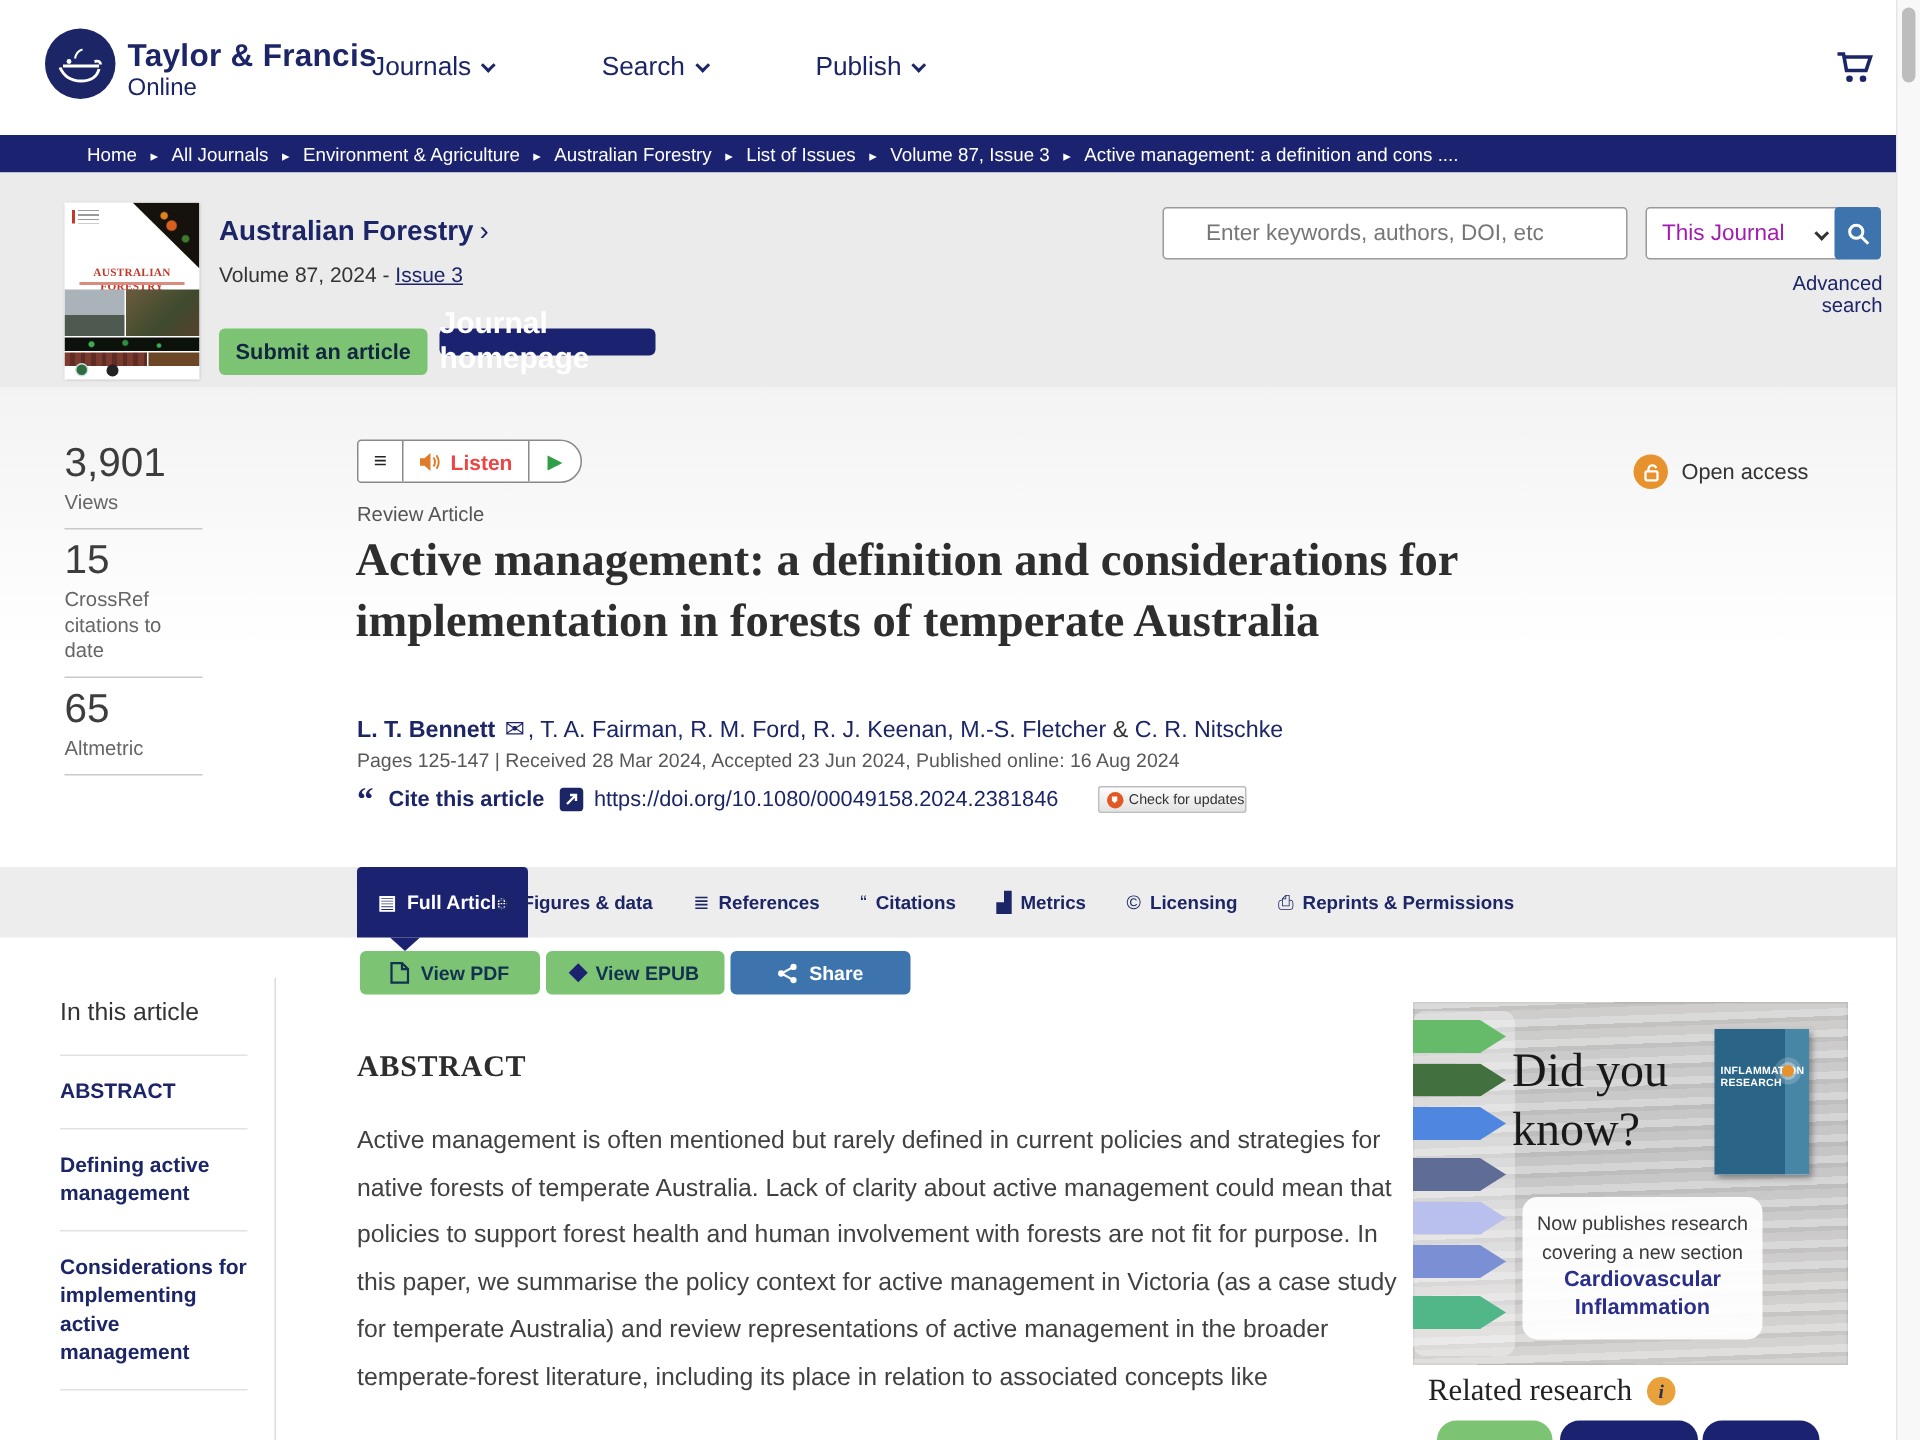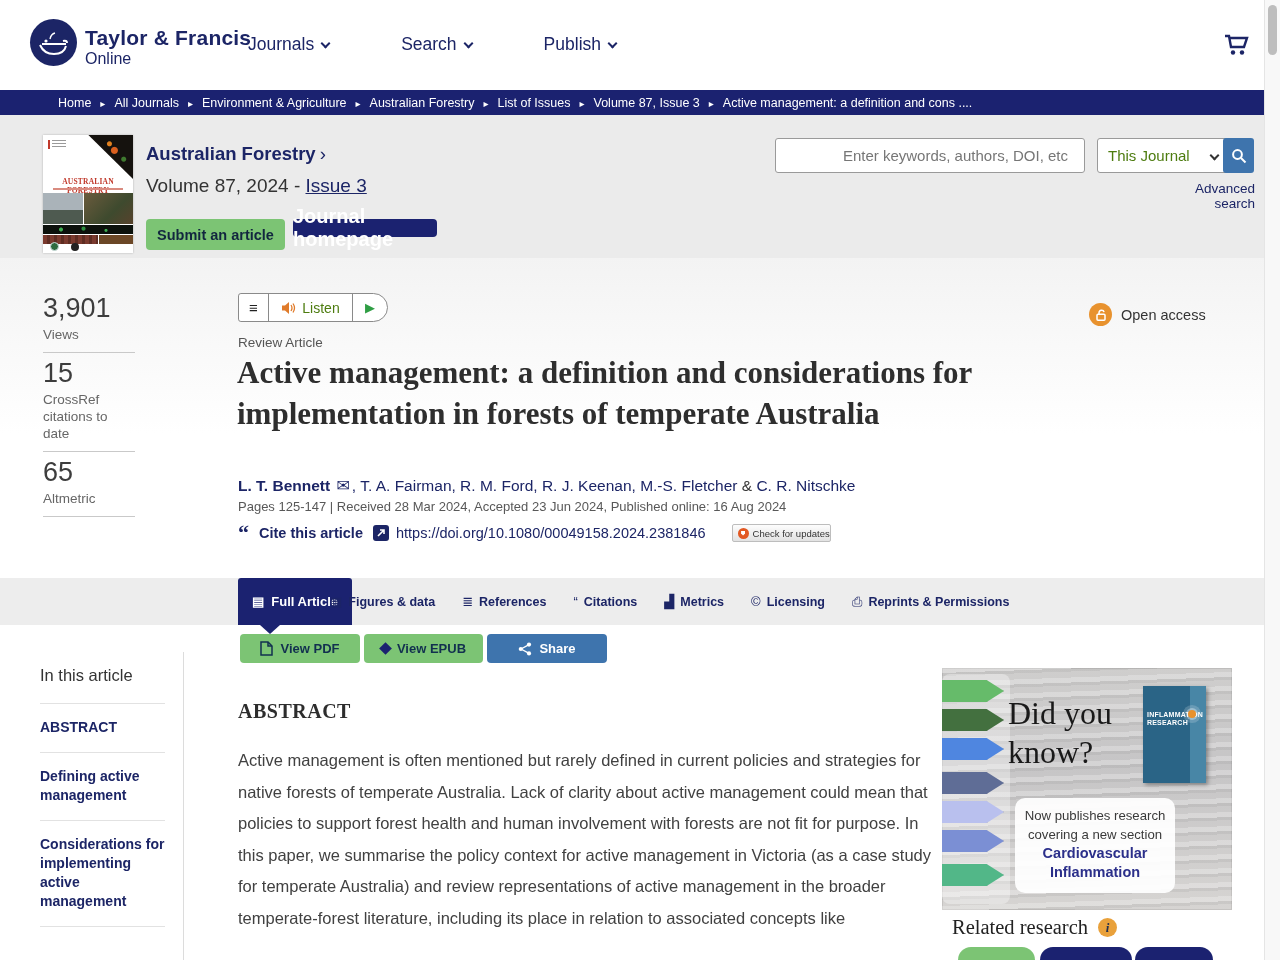--- a/index.html
+++ b/index.html
@@ -50,51 +50,51 @@
             background-image:radial-gradient(circle at 20% 50%, #3fae52 0 1.5px, transparent 2.5px),
                              radial-gradient(circle at 45% 40%, #2e8f41 0 1.5px, transparent 2.5px),
                              radial-gradient(circle at 70% 60%, #3fae52 0 1px, transparent 2px); }
   .cv-ph4 { position:absolute; left:0; top:100px; width:55px; height:9px;
             background:repeating-linear-gradient(90deg,#7a3a2e 0 4px,#5e2c22 4px 7px); }
   .cv-ph5 { position:absolute; left:56px; top:100px; width:34px; height:9px; background:#6b4726; }
   .cv-logo1 { position:absolute; left:7px; top:107px; width:9px; height:9px; border-radius:50%; background:#2e6b3f; border:1px solid #cdd; }
   .cv-logo2 { position:absolute; left:28px; top:108px; width:8px; height:8px; border-radius:50%; background:#222; }
   #jr-title { left:146px; top:28px; font-size:18.5px; font-weight:bold; color:#1c2566; cursor:pointer; }
   #jr-title .gt { font-weight:normal; margin-left:4px; }
-  #jr-vol { left:146px; top:60px; font-size:19px; color:#333; }
+  #jr-vol { left:146px; top:60px; font-size:14px; color:#333; }
   #jr-vol a { color:#1c2566; text-decoration:underline; cursor:pointer; }
   .btn { display:flex; align-items:center; justify-content:center; border-radius:4px; font-weight:bold; cursor:pointer; }
   #btn-submit { left:146px; top:104px; width:139px; height:31px; background:#7cc474; color:#12263f; font-size:14.5px; }
   #btn-homepage { left:293px; top:104px; width:144px; height:18px; background:#1b2270; color:#fff; font-size:20px; }
   #search-input { left:775px; top:23px; width:310px; height:35px; border:1px solid #9a9a9a; border-radius:3px;
-                  padding:0 16px; font-size:15px; color:#333; font-family:"Liberation Sans",sans-serif; background:#fff;text-align:right; }
+                  padding:0 28px; font-size:15px; color:#333; font-family:"Liberation Sans",sans-serif; background:#fff; }
   #search-input::placeholder { color:#767676; }
   #scope { left:1097px; top:23px; width:132px; height:35px; background:#fff; border:1px solid #9a9a9a; border-radius:3px;
-           display:flex; align-items:center; justify-content:space-between; padding:5px 10px; font-size:15px; color:#4d7c0f; cursor:pointer; }
+           display:flex; align-items:center; justify-content:space-between; padding:5px 10px; font-size:15px; color:#a21caf; cursor:pointer; }
   #scope .chev { margin-left:0; color:#333; }
   #btn-search { left:1223px; top:23px; width:31px; height:35px; background:#3e74ad; border-radius:3px;
                 display:flex; align-items:center; justify-content:center; cursor:pointer; }
   #adv-search { left:1160px; top:66px; width:95px; text-align:right; font-size:13.5px; color:#1c2566; cursor:pointer; }
 
   
   #banner-notch { left:255px; top:258px; width:0; height:0;
                   border-left:35px solid transparent; border-right:35px solid transparent; border-top:31px solid #ebebeb; }
 
   
   #art-head { left:0; top:258px; width:1280px; height:320px; background:linear-gradient(180deg,#f3f3f3 0,#ffffff 55%); }
   #metrics { left:43px; top:30px; width:92px; }
   .metric { border-bottom:1px solid #c9c9c9; padding:4px 0 9px; }
   .metric .m-val { font-size:27px; color:#3d3d3d; line-height:32px; }
   .metric .m-label { font-size:13.5px; color:#666; line-height:17px; margin-top:2px; }
 
   #listen { left:238px; top:35px; width:150px; height:29px; background:#fff; border:1px solid #8a8a8a;
             border-radius:3px 15px 15px 3px; display:flex; align-items:stretch; overflow:hidden; cursor:pointer; }
   #listen .seg { display:flex; align-items:center; justify-content:center; }
   #listen .seg1 { width:30px; border-right:1px solid #8a8a8a; color:#222; font-size:15px; font-weight:bold; }
-  #listen .seg2 { flex:1; gap:6px; border-right:1px solid #8a8a8a; font-size:14px; font-weight:normal; color:#4d7c0f; }
+  #listen .seg2 { flex:1; gap:6px; border-right:1px solid #8a8a8a; font-size:14px; font-weight:bold; color:#ef4444; }
   #listen .seg3 { width:34px; color:#2f9e44; font-size:13px; }
 
   #openaccess { left:1089px; top:45px; display:flex; align-items:center; gap:9px; }
   #oa-circle { width:23px; height:23px; border-radius:50%; background:#e8922e; display:flex; align-items:center; justify-content:center; }
   #oa-label { font-size:14.5px; color:#333; }
 
   #art-type { left:238px; top:77px; font-size:13.5px; color:#555; }
   #art-title { left:237px; top:95px; width:785px; font-family:"Liberation Serif",serif; font-weight:bold;
                font-size:31px; line-height:40.5px; color:#2e2e2e; }
   #authors { left:238px; top:218px; font-size:15.5px; color:#1c2566; }

